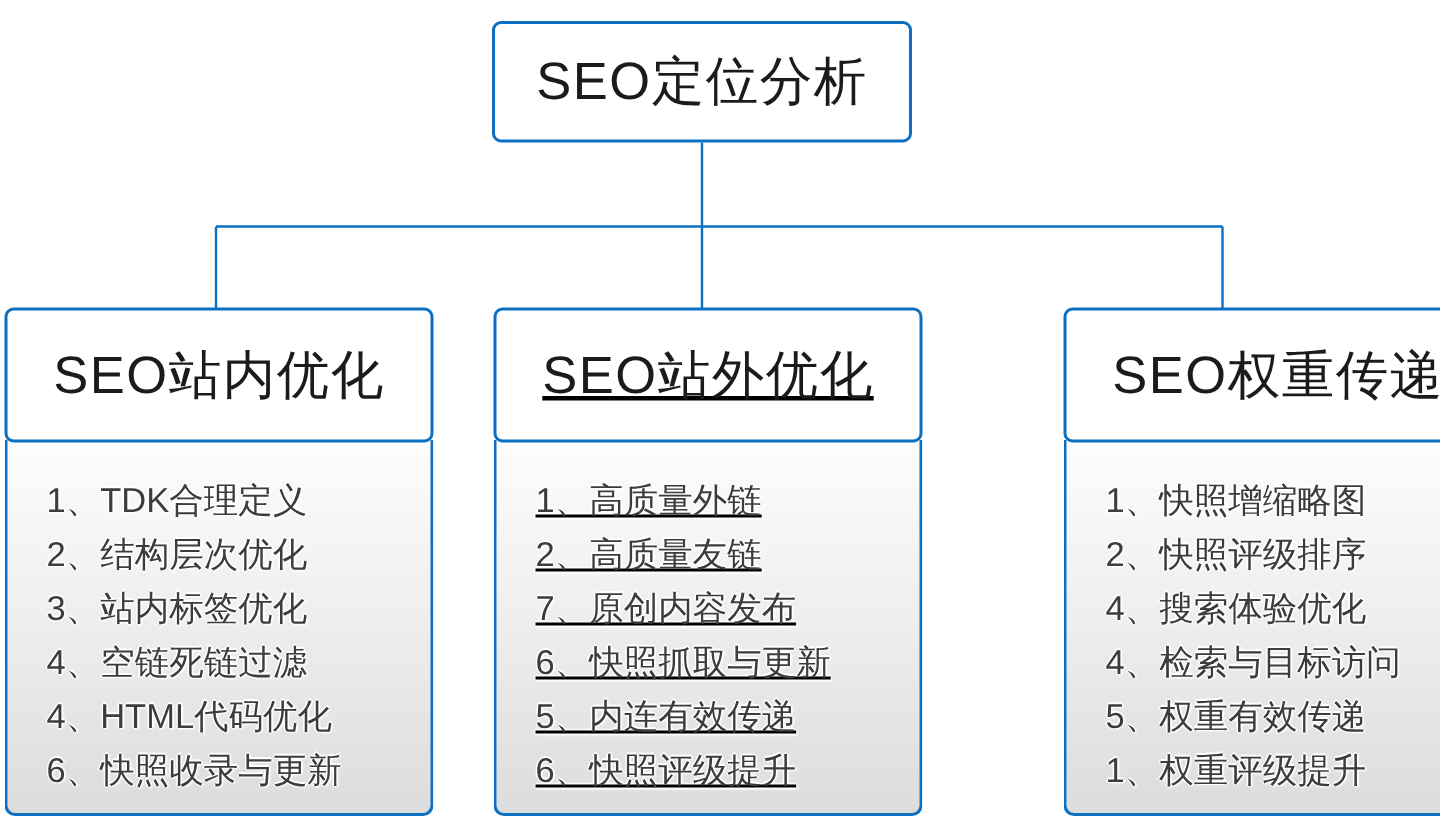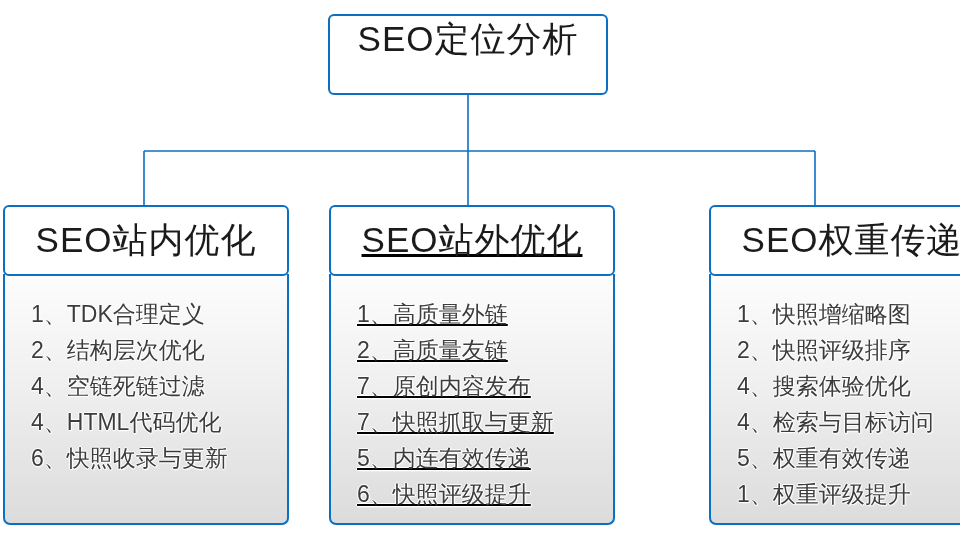--- a/index.html
+++ b/index.html
@@ -6,34 +6,34 @@
   html, body { width: 960px; height: 550px; background: #ffffff; overflow: hidden; }
   body { font-family: "Liberation Sans", sans-serif; position: relative; }
 
   .stage { position: absolute; left: 0; top: 0; width: 960px; height: 550px; }
 
   svg.connectors { position: absolute; left: 0; top: 0; width: 960px; height: 550px; }
 
   .root-node {
     position: absolute; left: 328px; top: 14px; width: 280px; height: 81px;
     background: #ffffff; border: 2px solid #0b6fc2; border-radius: 6px;
-    display: flex; align-items: flex-start; justify-content: center;
+    display: flex; align-items: center; justify-content: center;
   }
   .root-node .title {
     font-size: 35px; color: #1b1b1b; letter-spacing: 1px; white-space: nowrap;
   }
 
   .column { position: absolute; top: 205px; width: 286px; }
   .col-0 { left: 3px; }
   .col-1 { left: 329px; text-decoration: underline; }
   .col-2 { left: 709px; }
 
   .column-header {
     position: relative; z-index: 2;
-    height: 71px; background: #ffffff;
+    height: 90px; background: #ffffff;
     border: 2px solid #0b6fc2; border-radius: 6px;
     display: flex; align-items: center; justify-content: center; text-align: right;
   }
   .column-header .title {
     font-size: 35px; color: #1b1b1b; letter-spacing: 1px; white-space: nowrap;
   }
 
   .column-body {
     position: relative; z-index: 1; margin-top: -2px;
     height: 251px;
@@ -66,35 +66,36 @@
     <span class="title">SEO定位分析</span>
   </div>
 
   <div class="column col-0">
     <div class="column-header">
       <span class="title">SEO站内优化</span>
     </div>
     <div class="column-body">
       <div class="list-item">1、TDK合理定义</div>
       <div class="list-item">2、结构层次优化</div>
+      <div class="list-item">3、站内标签优化</div>
       <div class="list-item">4、空链死链过滤</div>
       <div class="list-item">4、HTML代码优化</div>
       <div class="list-item">6、快照收录与更新</div>
     </div>
   </div>
 
   <div class="column col-1">
     <div class="column-header">
       <span class="title">SEO站外优化</span>
     </div>
     <div class="column-body">
       <div class="list-item">1、高质量外链</div>
       <div class="list-item">2、高质量友链</div>
       <div class="list-item">7、原创内容发布</div>
-      <div class="list-item">7、快照抓取与更新</div>
+      <div class="list-item">6、快照抓取与更新</div>
       <div class="list-item">5、内连有效传递</div>
       <div class="list-item">6、快照评级提升</div>
     </div>
   </div>
 
   <div class="column col-2">
     <div class="column-header">
       <span class="title">SEO权重传递</span>
     </div>
     <div class="column-body">

